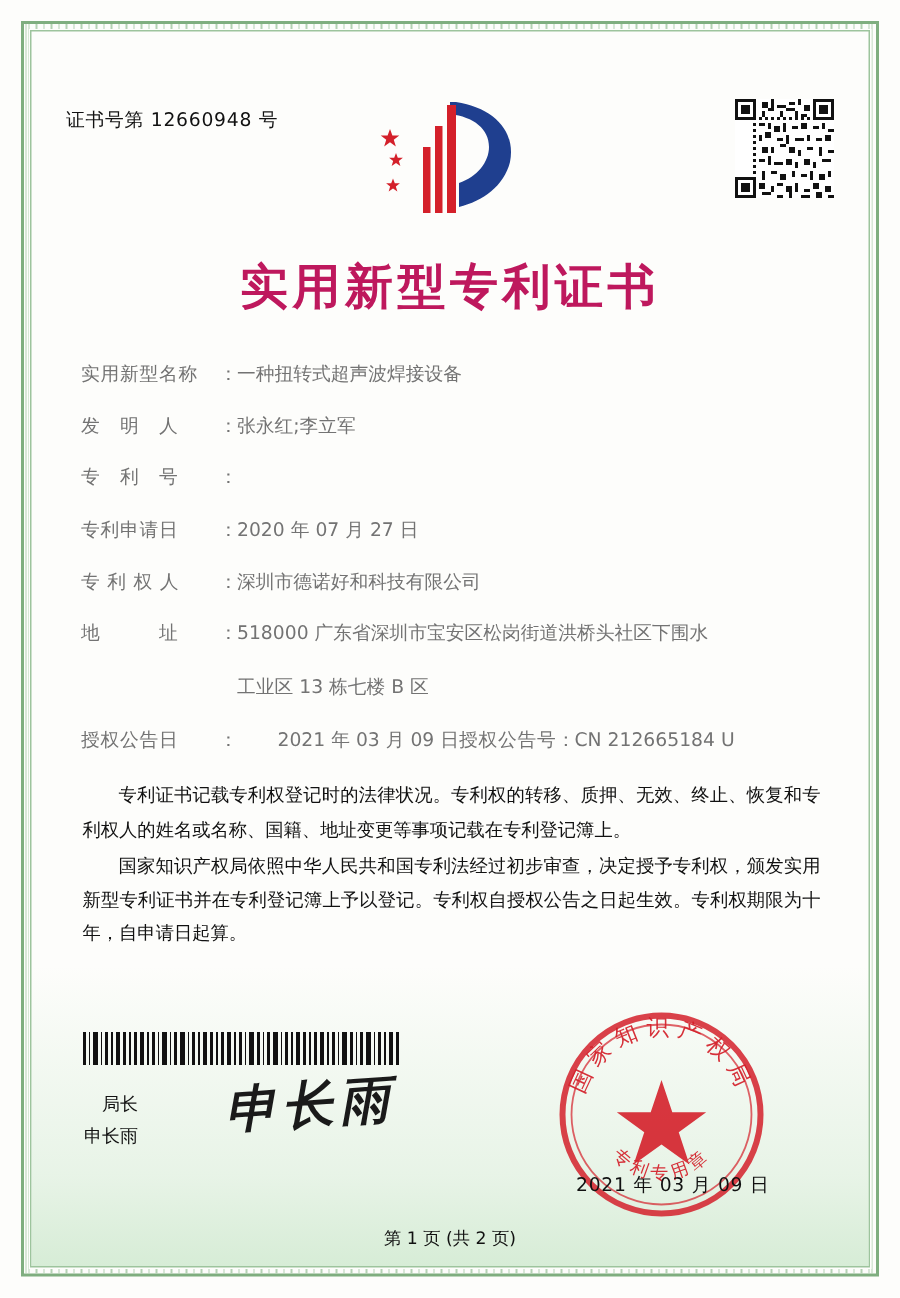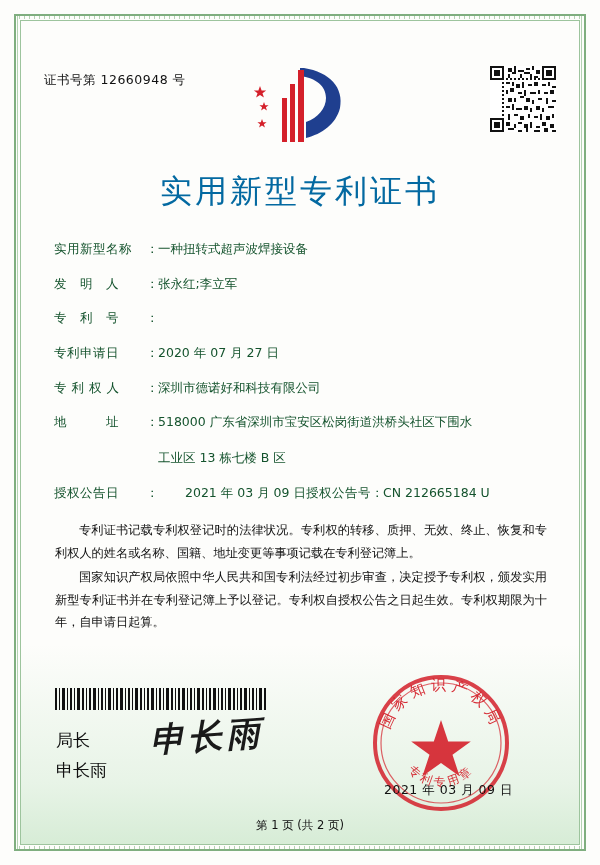--- a/index.html
+++ b/index.html
@@ -107,33 +107,33 @@
   }
 
   .title {
     position: absolute;
     left: 0;
     right: 0;
     top: 170px;
     text-align: center;
     font-family: "DejaVu Serif", "Liberation Serif", serif;
     font-size: 32px;
-    font-weight: normal;
+    font-weight: bold;
     letter-spacing: 3px;
-    color: #0369a1;
+    color: #be185d;
   }
 
   
   .fields {
     position: absolute;
     left: 54px;
     top: 240px;
     width: 500px;
     font-size: 12.5px;
-    color: #14532d;
+    color: #737373;
   }
   .field-row {
     display: flex;
     align-items: flex-start;
     margin-bottom: 16.5px;
     line-height: 1.45;
   }
   .field-label {
     width: 92px;
     flex: 0 0 92px;
@@ -197,23 +197,24 @@
     top: 688px;
     width: 212px;
     height: 22px;
   }
 
   
   .sig-block {
     position: absolute;
     left: 56px;
     top: 726px;
-    font-size: 17px;
+    font-size: 12px;
     color: #111;
     line-height: 1.75;
+    text-align: right;
   }
   .sig-script {
     position: absolute;
     left: 150px;
     top: 714px;
     font-family: "DejaVu Serif", "Liberation Serif", serif;
     font-size: 34px;
     font-style: italic;
     font-weight: bold;
     color: #1a1a1a;

